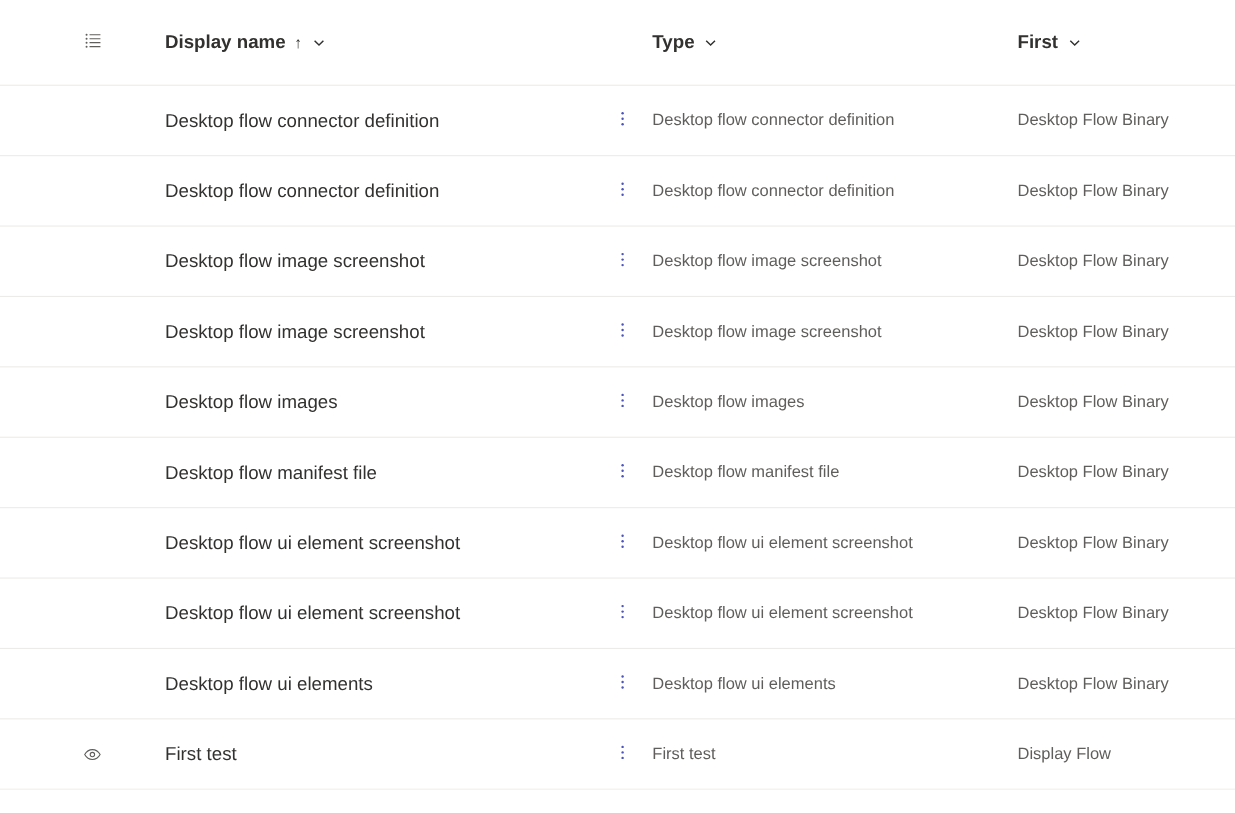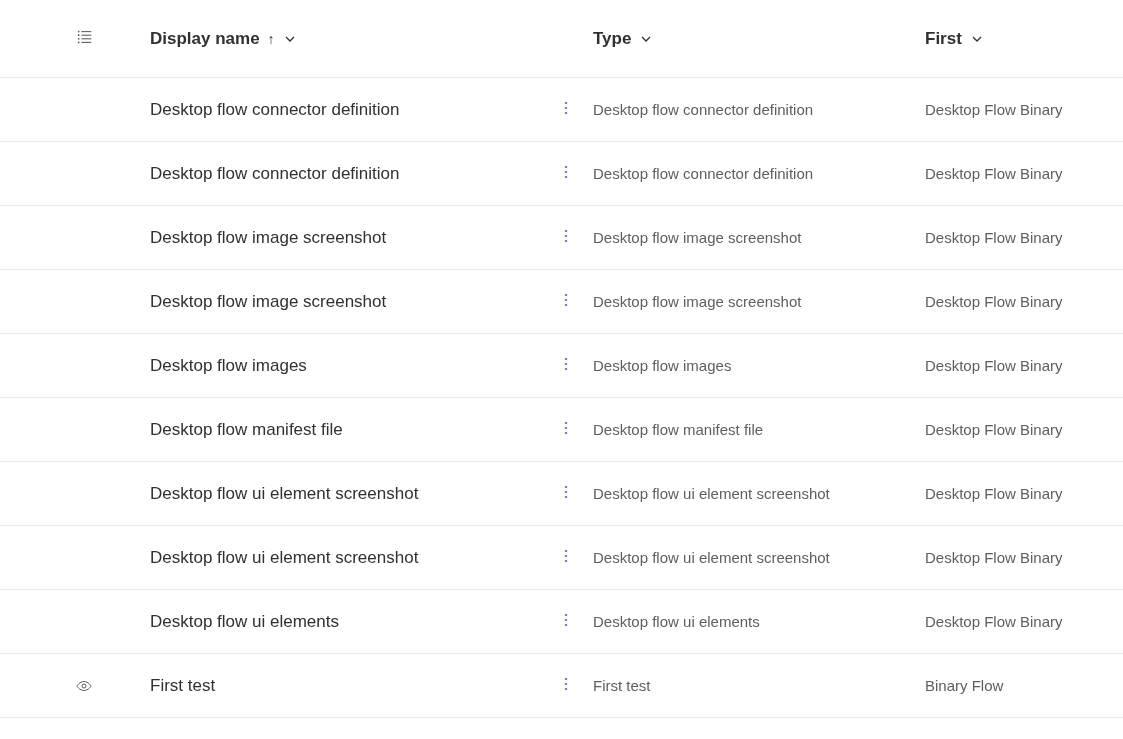--- a/index.html
+++ b/index.html
@@ -405,17 +405,17 @@
           <circle cx="8" cy="3" r="1.1"></circle>
           <circle cx="8" cy="8" r="1.1"></circle>
           <circle cx="8" cy="13" r="1.1"></circle>
         </svg>
       </span>
     </div>
     <div class="col-name">
       <span class="name-text">First test</span>
     </div>
     <div class="col-type">
-      <span class="type-text">Binary Flow</span>
+      <span class="type-text">Display Flow</span>
     </div>
   </div>
 </div>
 </div>
 
 </body></html>

